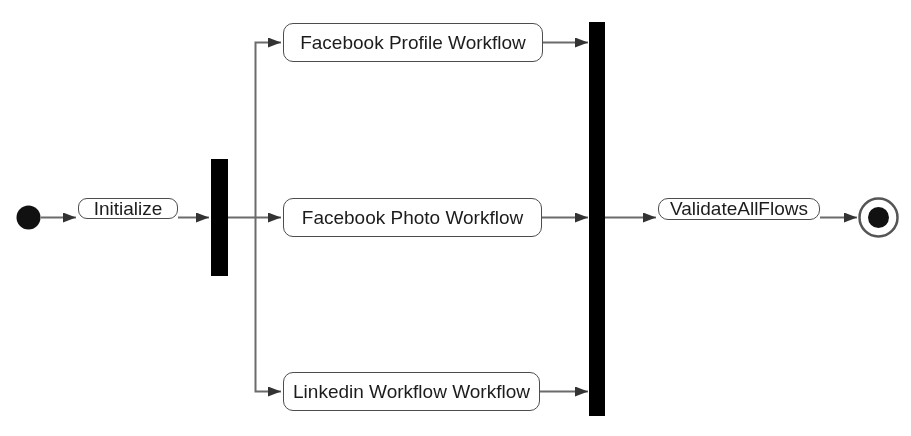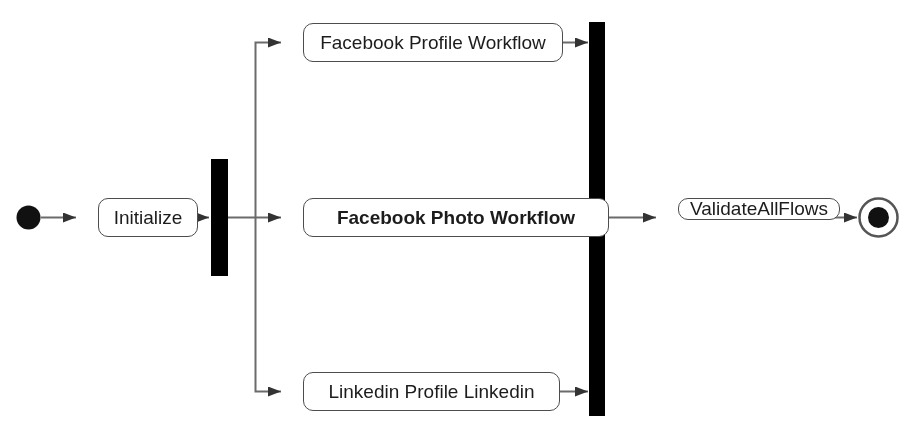--- a/index.html
+++ b/index.html
@@ -27,25 +27,24 @@
     box-sizing: border-box;
     background: #ffffff;
     border: 1.5px solid #4d4d4d;
     border-radius: 10px;
     display: flex;
     align-items: center;
     justify-content: center;
     font-size: 19px;
     color: #1c1c1c;
     white-space: nowrap;
-    margin-left: 20px;
   }
-  .n-initialize { left: 78px;  top: 198px; width: 100px; height: 39px; }
+  .n-initialize { left: 78px;  top: 198px; width: 100px; height: 21px; border-radius: 9px; }
   .n-fbprofile  { left: 283px; top: 23px;  width: 260px; height: 39px; }
-  .n-fbphoto    { left: 283px; top: 198px; width: 306px; height: 39px; font-weight: bold; }
+  .n-fbphoto    { left: 283px; top: 198px; width: 259px; height: 39px; }
   .n-linkedin   { left: 283px; top: 372px; width: 257px; height: 39px; }
   .n-validate   { left: 658px; top: 198px; width: 162px; height: 22px; }
 </style>
 </head>
 <body>
 
 <div class="canvas">
 
   <svg class="edge-layer" width="911" height="436" viewBox="0 0 911 436">
     <defs>
@@ -78,17 +77,17 @@
       <circle cx="878.5" cy="217.5" r="10.5" fill="#111111"></circle>
     </g>
   </svg>
 
   <div class="activity n-initialize">Initialize</div>
 
   <div class="activity n-fbprofile">Facebook Profile Workflow</div>
 
   <div class="activity n-fbphoto">Facebook Photo Workflow</div>
 
-  <div class="activity n-linkedin">Linkedin Profile Linkedin</div>
+  <div class="activity n-linkedin">Linkedin Workflow Workflow</div>
 
   <div class="activity n-validate">ValidateAllFlows</div>
 
 </div>
 
 </body></html>

